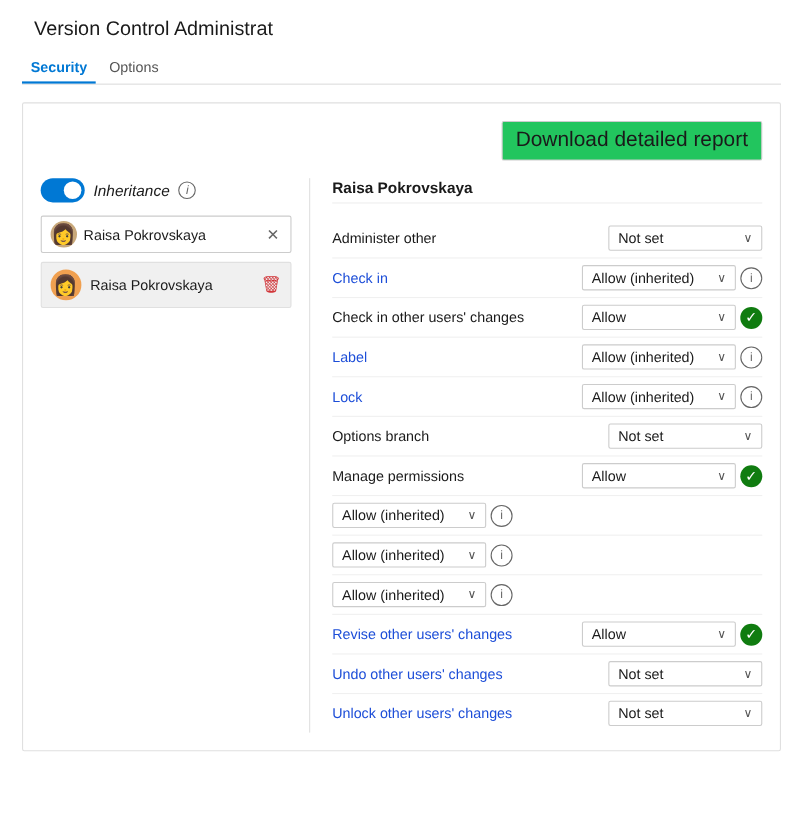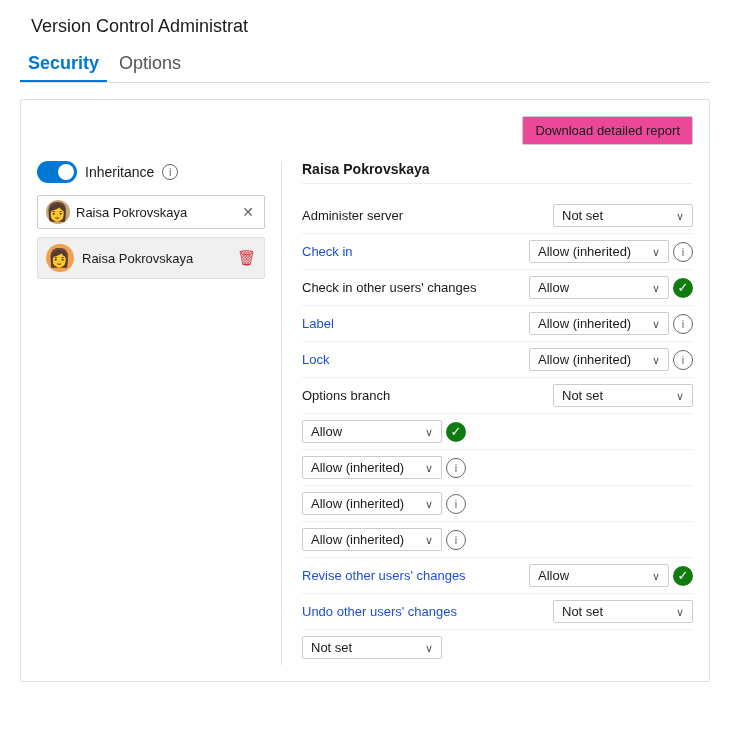--- a/index.html
+++ b/index.html
@@ -1,48 +1,48 @@
 <!DOCTYPE html>
 <html><head>
   <meta charset="utf-8">
   <style>
     * { box-sizing: border-box; margin: 0; padding: 0; }
     body { font-family: 'Segoe UI', Arial, sans-serif; font-size: 13px; background: #f3f3f3; color: #333; }
     .page { background: #fff; max-width: 730px; min-height: 754px; padding: 16px 20px; }
     .page-title { font-size: 18px; font-weight: 400; color: #1a1a1a; margin-bottom: 10px; margin-left: 11px; }
     .tabs { display: flex; gap: 4px; margin-bottom: 16px; border-bottom: 1px solid #ddd; }
-    .tab { padding: 6px 8px; cursor: pointer; font-size: 18px; color: #0078d4; border-bottom: 2px solid transparent; }
+    .tab { padding: 6px 8px; cursor: pointer; font-size: 13px; color: #0078d4; border-bottom: 2px solid transparent; }
     .tab.active { color: #0078d4; border-bottom: 2px solid #0078d4; font-weight: 600; }
     .tab.inactive { color: #555; }
     .main-panel { border: 1px solid #e0e0e0; border-radius: 2px; background: #fff; padding: 16px; }
     .top-bar { display: flex; justify-content: flex-end; margin-bottom: 16px; }
-    .download-btn { padding: 6px 12px; background: #ec4899; border: 1px solid #ccc; cursor: pointer; font-size: 13px; color: #1a1a1a; border-radius: 2px; }
+    .download-btn { padding: 6px 12px; background: #22c55e; border: 1px solid #ccc; cursor: pointer; font-size: 19px; color: #1a1a1a; border-radius: 2px; }
     .content-area { display: flex; gap: 0; }
     .left-panel { width: 245px; min-width: 245px; padding-right: 16px; border-right: 1px solid #e0e0e0; }
-    .inheritance-row { display: flex; align-items: center; gap: 8px; margin-bottom: 12px; }
+    .inheritance-row { display: flex; align-items: center; gap: 8px; margin-bottom: 12px; font-style: italic; }
     .toggle { width: 40px; height: 22px; background: #0078d4; border-radius: 11px; position: relative; cursor: pointer; flex-shrink: 0; }
     .toggle-knob { width: 16px; height: 16px; background: #fff; border-radius: 50%; position: absolute; top: 3px; right: 3px; transition: right 0.2s; }
     .inheritance-label { font-size: 14px; font-weight: 500; color: #1a1a1a; }
     .info-icon { width: 16px; height: 16px; border-radius: 50%; border: 1.5px solid #666; display: inline-flex; align-items: center; justify-content: center; font-size: 11px; color: #666; cursor: pointer; flex-shrink: 0; }
     .user-search { display: flex; align-items: center; border: 1px solid #ccc; border-radius: 2px; padding: 4px 8px; margin-bottom: 8px; background: #fff; }
     .user-search-avatar { width: 24px; height: 24px; border-radius: 50%; background: #c8a87a; display: flex; align-items: center; justify-content: center; margin-right: 6px; flex-shrink: 0; overflow: hidden; }
     .user-search-name { flex: 1; font-size: 13px; color: #1a1a1a; }
     .user-search-x { color: #666; cursor: pointer; font-size: 14px; padding: 2px; }
     .user-list-item { display: flex; align-items: center; padding: 6px 8px; border-radius: 2px; cursor: pointer; background: #f0f0f0; border: 1px solid #e0e0e0; }
     .user-avatar { width: 28px; height: 28px; border-radius: 50%; background: #f0a050; display: flex; align-items: center; justify-content: center; margin-right: 8px; flex-shrink: 0; overflow: hidden; }
     .user-name { flex: 1; font-size: 13px; color: #1a1a1a; }
     .trash-icon { color: #d13438; cursor: pointer; font-size: 15px; }
     .right-panel { flex: 1; padding-left: 20px; }
     .section-title { font-size: 14px; font-weight: 600; color: #1a1a1a; margin-bottom: 14px; padding-bottom: 6px; border-bottom: 1px solid #eee; }
     .permission-row { display: flex; align-items: center; padding: 6px 0; border-bottom: 1px solid #f0f0f0; min-height: 34px; }
     .permission-row:last-child { border-bottom: none; }
     .permission-name { flex: 1; font-size: 13px; color: #1d4ed8; }
     .permission-name.normal { color: #1a1a1a; }
     .perm-select-wrap { display: flex; align-items: center; gap: 4px; }
-    .perm-select { display: flex; align-items: flex-end; border: 1px solid #ccc; border-radius: 2px; padding: 3px 8px; min-width: 140px; background: #fff; cursor: pointer; font-size: 13px; color: #1a1a1a; gap: 6px; }
+    .perm-select { display: flex; align-items: center; border: 1px solid #ccc; border-radius: 2px; padding: 3px 8px; min-width: 140px; background: #fff; cursor: pointer; font-size: 13px; color: #1a1a1a; gap: 6px; }
     .perm-select-value { flex: 1; }
     .perm-select-arrow { color: #555; font-size: 11px; }
     .perm-icon { width: 20px; height: 20px; border-radius: 50%; display: flex; align-items: center; justify-content: center; font-size: 13px; flex-shrink: 0; }
     .perm-icon.check { background: #107c10; color: #fff; }
     .perm-icon.info { border: 1.5px solid #666; color: #666; font-size: 11px; }
 
     
     .avatar-face { font-size: 18px; }
   </style>
 </head>
@@ -86,21 +86,21 @@
           <span class="user-name">Raisa Pokrovskaya</span>
           <span class="trash-icon">🗑</span>
         </div>
       </div>
 
       <div class="right-panel">
         <div class="section-title">Raisa Pokrovskaya</div>
 
         <div id="permissions-container">
         <div class="permission-row">
-              <span class="permission-name normal">Administer server</span>
+              <span class="permission-name normal">Administer other</span>
               <div class="perm-select-wrap">
                 <div class="perm-select">
                   <span class="perm-select-value">Not set</span>
                   <span class="perm-select-arrow">∨</span>
                 </div>
               </div>
             </div>
             <div class="permission-row">
               <span class="permission-name">Check in</span>
               <div class="perm-select-wrap">
@@ -144,20 +144,21 @@
             <div class="permission-row">
               <span class="permission-name normal">Options branch</span>
               <div class="perm-select-wrap">
                 <div class="perm-select">
                   <span class="perm-select-value">Not set</span>
                   <span class="perm-select-arrow">∨</span>
                 </div>
               </div>
             </div>
             <div class="permission-row">
+              <span class="permission-name normal">Manage permissions</span>
               <div class="perm-select-wrap">
                 <div class="perm-select">
                   <span class="perm-select-value">Allow</span>
                   <span class="perm-select-arrow">∨</span>
                 </div>
                 <div class="perm-icon check">✓</div>
               </div>
             </div>
             <div class="permission-row">
               <div class="perm-select-wrap">
@@ -199,20 +200,21 @@
             <div class="permission-row">
               <span class="permission-name">Undo other users' changes</span>
               <div class="perm-select-wrap">
                 <div class="perm-select">
                   <span class="perm-select-value">Not set</span>
                   <span class="perm-select-arrow">∨</span>
                 </div>
               </div>
             </div>
             <div class="permission-row">
+              <span class="permission-name">Unlock other users' changes</span>
               <div class="perm-select-wrap">
                 <div class="perm-select">
                   <span class="perm-select-value">Not set</span>
                   <span class="perm-select-arrow">∨</span>
                 </div>
               </div>
             </div>
           </div>
       </div>
     </div>

